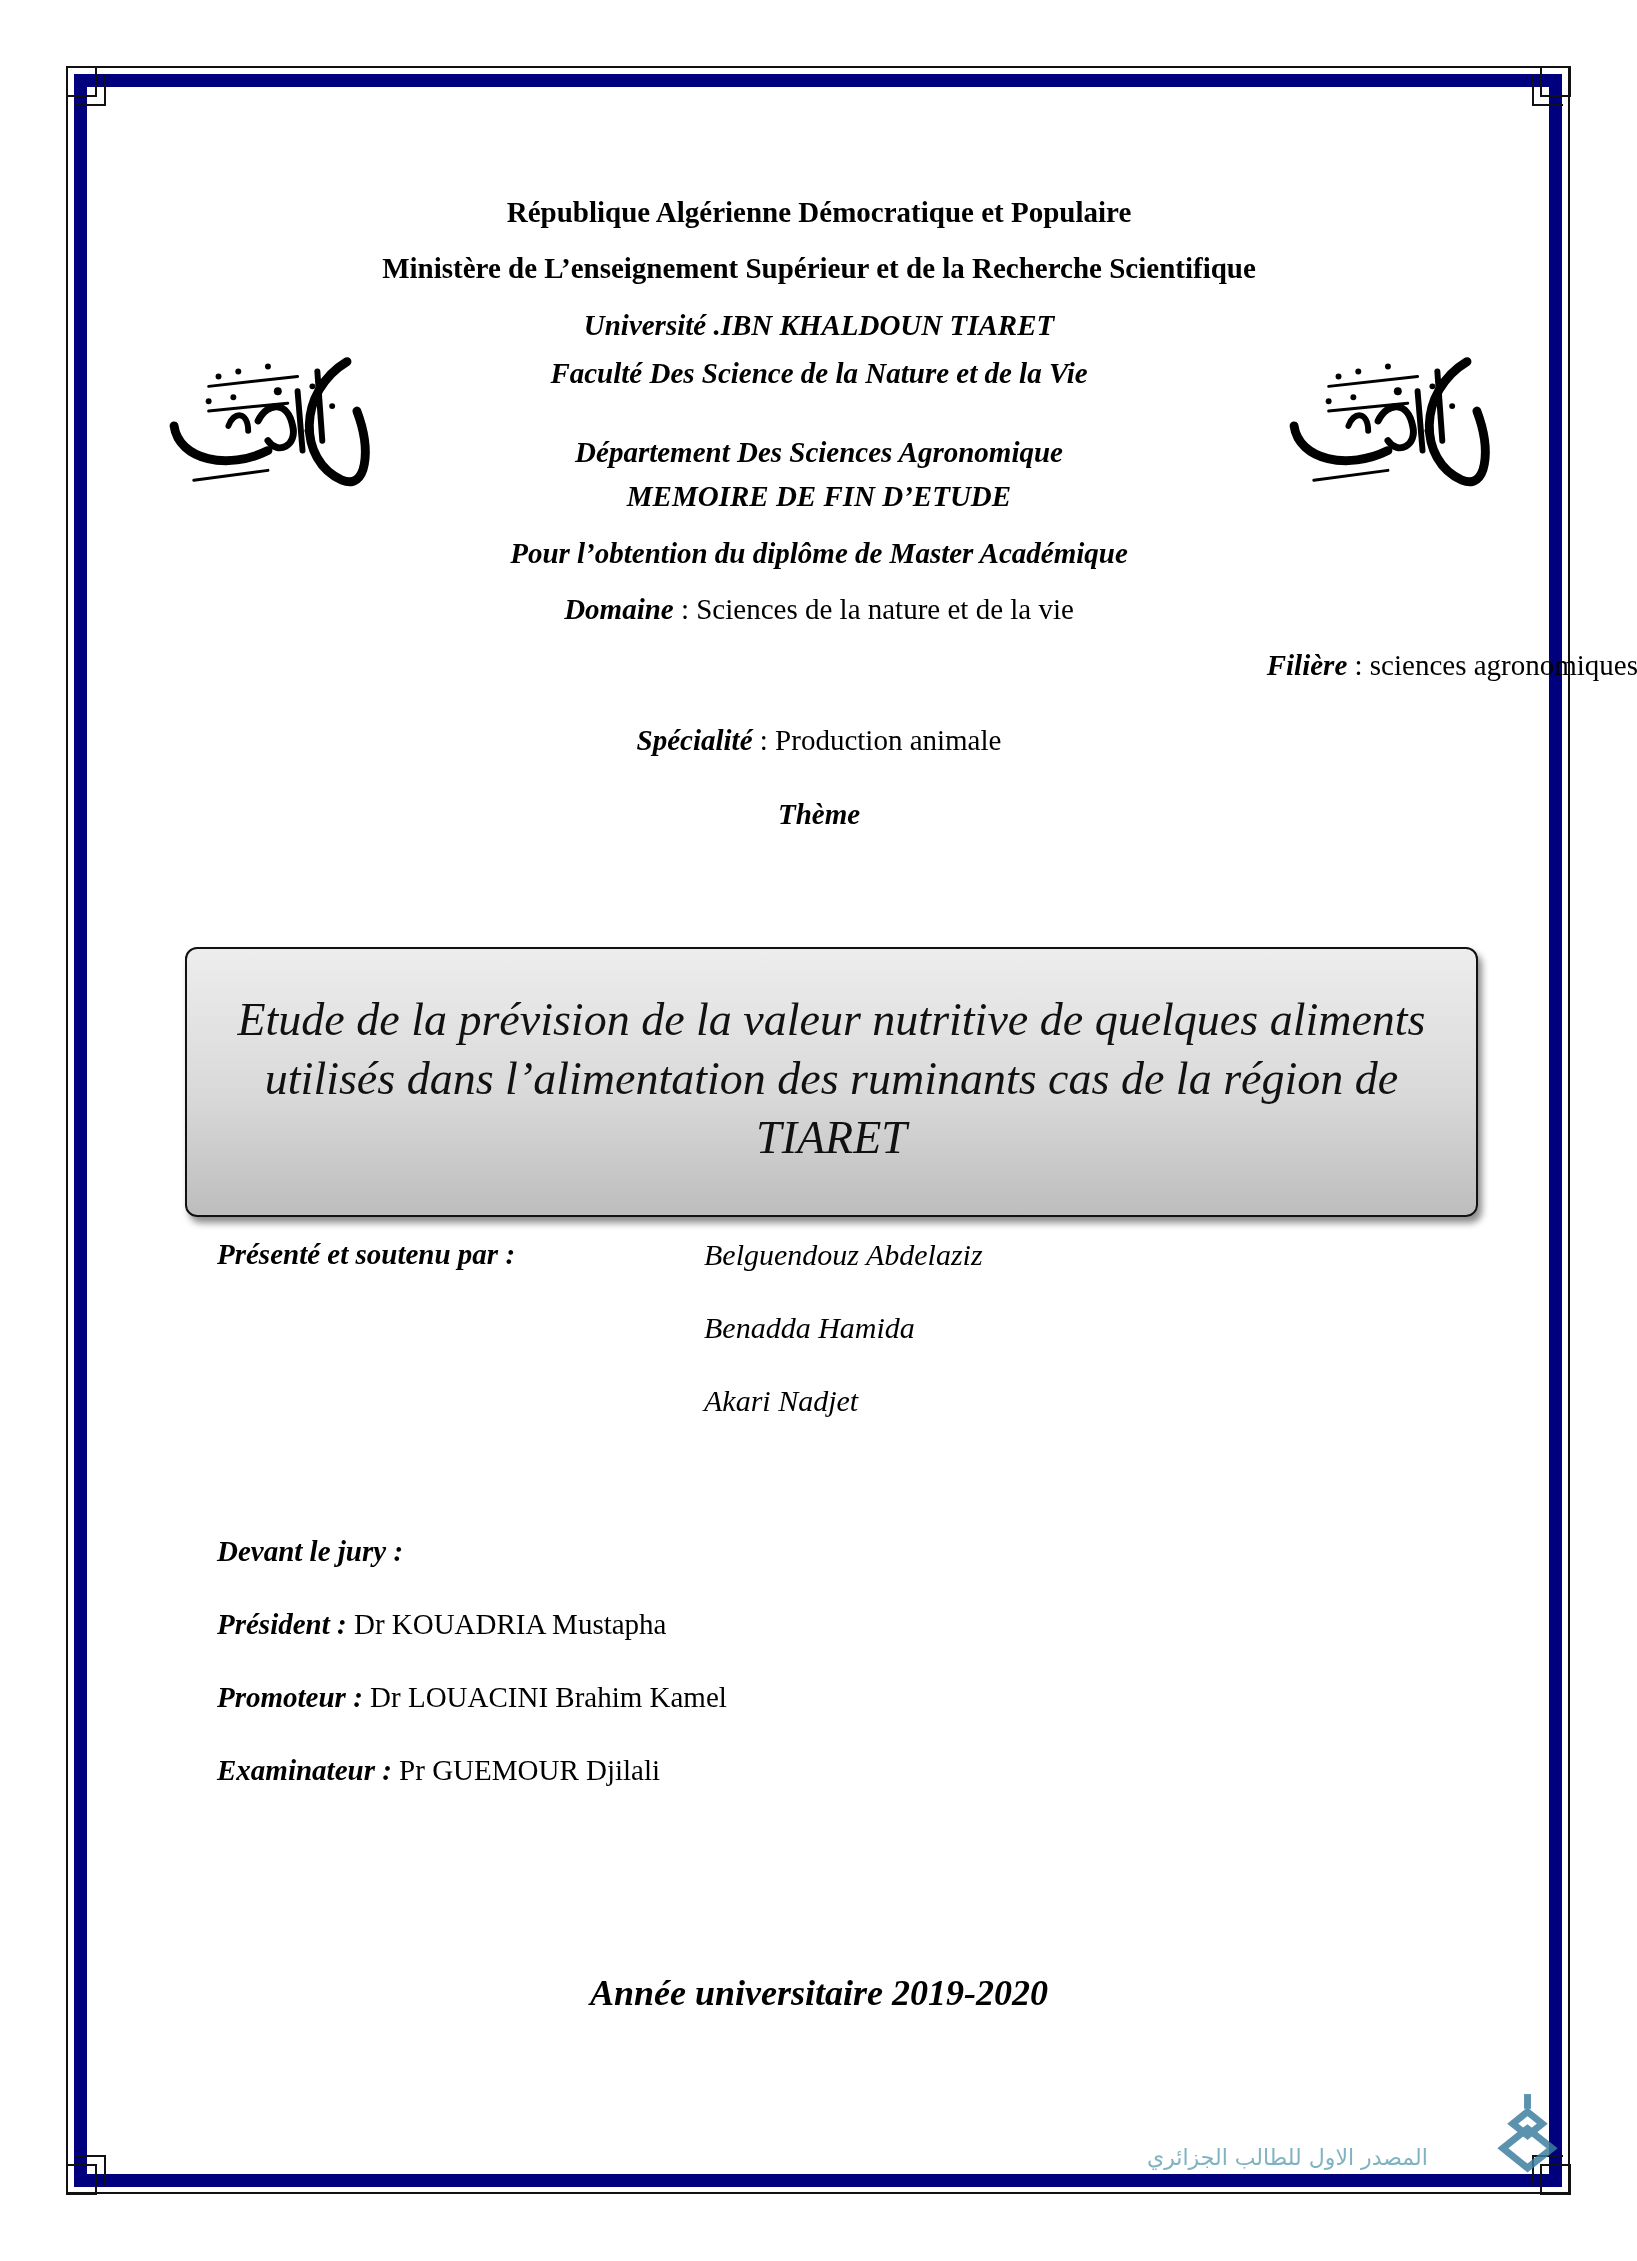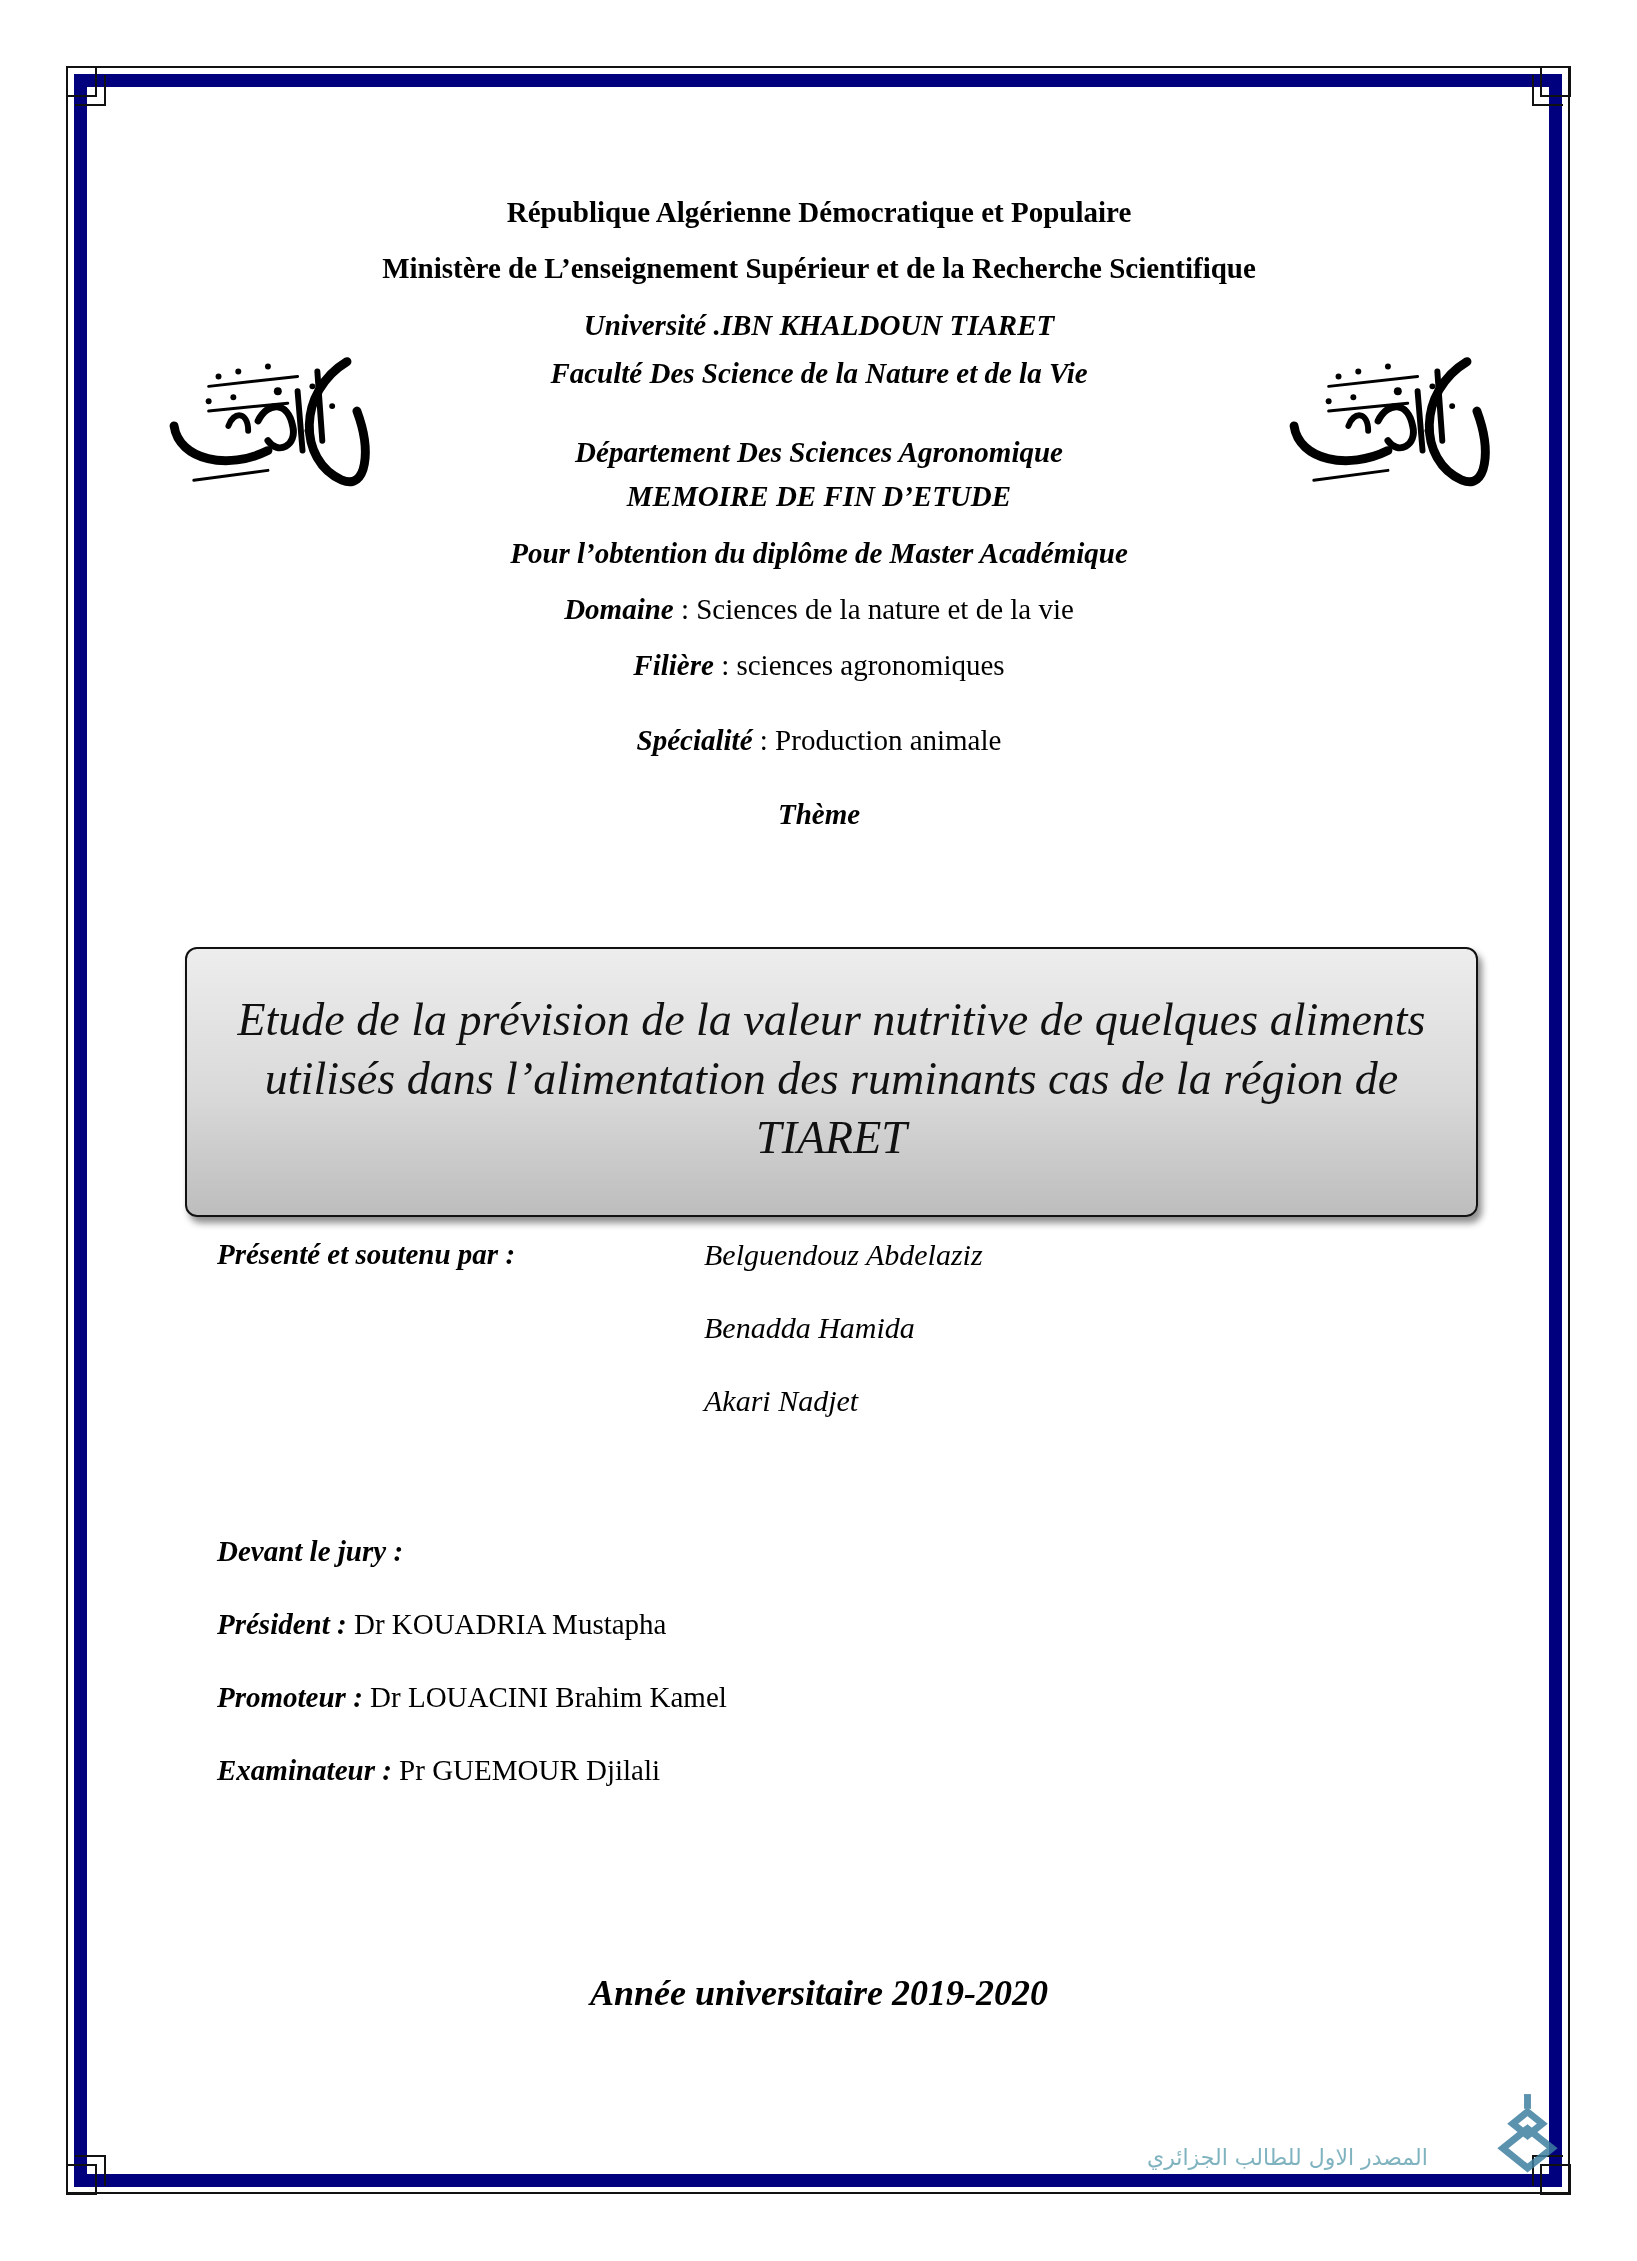--- a/index.html
+++ b/index.html
@@ -224,21 +224,21 @@
 <div class="line hdr-bold" style="top:252px;">Ministère de L’enseignement Supérieur et de la Recherche Scientifique</div>
 <div class="line hdr-bi" style="top:309px;">Université .IBN KHALDOUN TIARET</div>
 <div class="line hdr-bi" style="top:357px;">Faculté Des Science de la  Nature et de la Vie</div>
 <div class="line hdr-bi" style="top:436px;">Département Des Sciences Agronomique</div>
 <div class="line hdr-bi" style="top:480px;">MEMOIRE DE FIN D’ETUDE</div>
 <div class="line hdr-bi" style="top:537px;">Pour l’obtention du diplôme de Master Académique</div>
 
 <div class="line meta" style="top:593px;">
   <span class="k">Domaine</span><span> : Sciences de la nature et de la vie</span>
 </div>
-<div class="line meta" style="top:649px;">
+<div class="line meta" style="top:649px;text-align:right;">
   <span class="k">Filière</span><span> : sciences agronomiques</span>
 </div>
 <div class="line meta" style="top:724px;">
   <span class="k">Spécialité</span><span> : Production animale</span>
 </div>
 <div class="line hdr-bi" style="top:798px;">Thème</div>
 
 <div class="title-box">
   <div class="title-text">Etude de la prévision de la valeur nutritive de quelques aliments utilisés dans l’alimentation des ruminants cas de la région de TIARET</div>
 </div>

